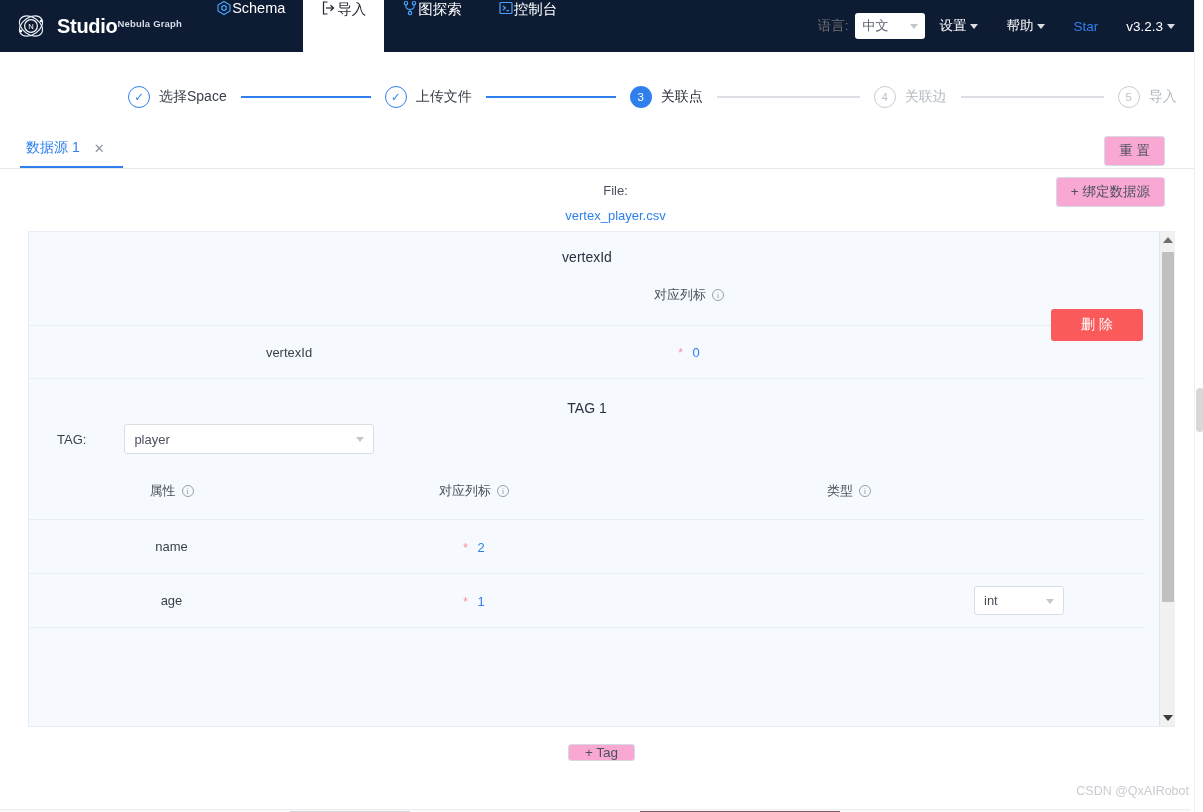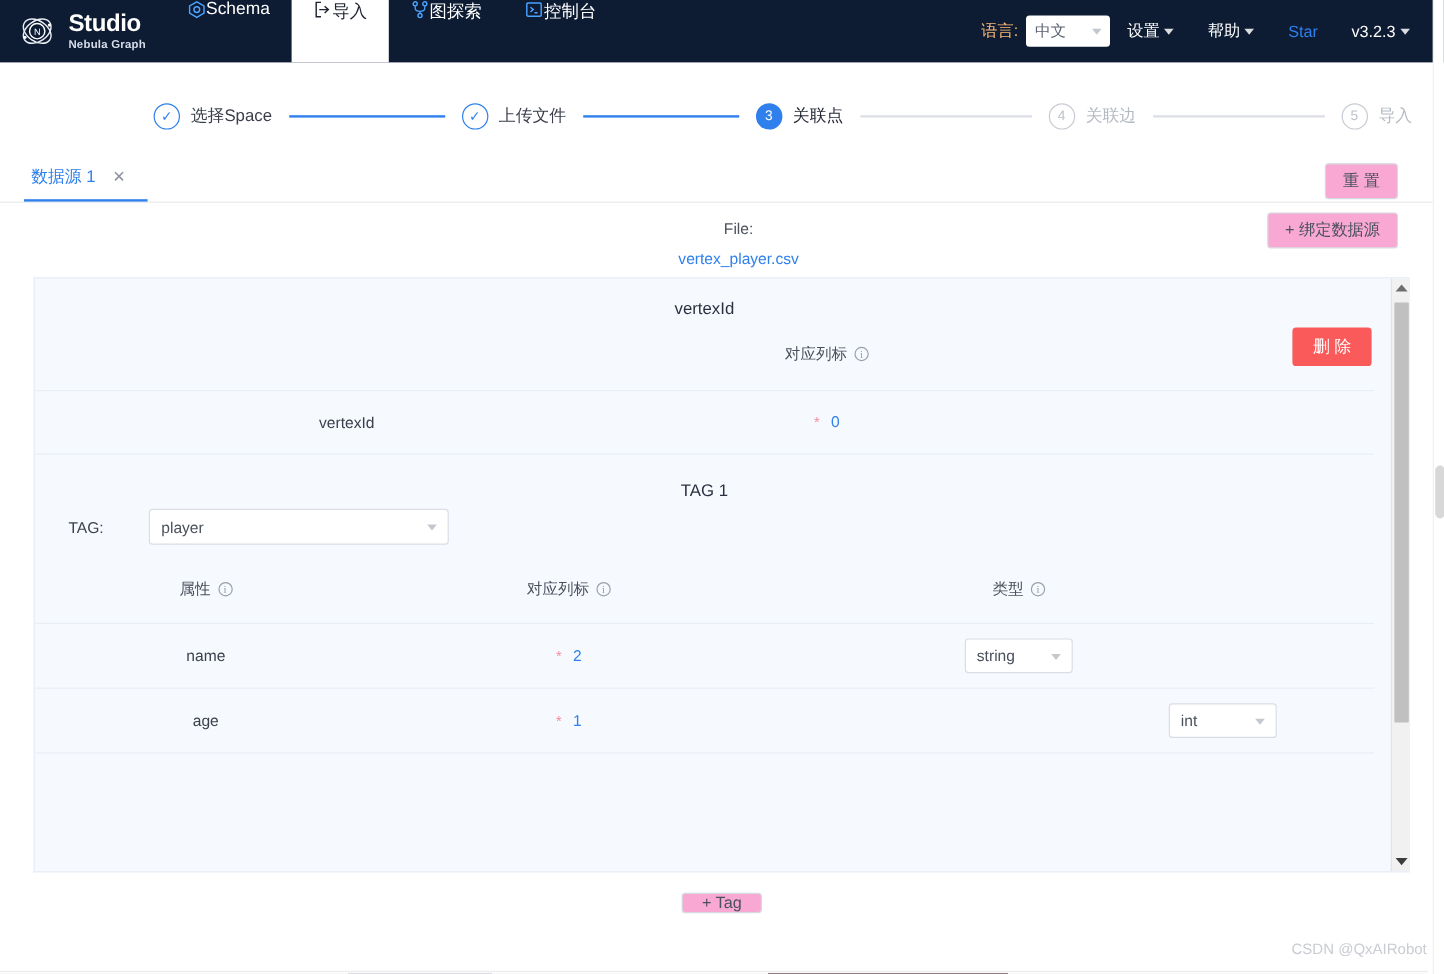--- a/index.html
+++ b/index.html
@@ -18,21 +18,21 @@
     display: flex;
     align-items: stretch;
     position: relative;
   }
   .logo-wrap {
     display: flex; align-items: center;
     padding: 0 16px 0 14px;
     gap: 9px;
   }
   .logo-mark { width: 34px; height: 34px; flex: none; }
-  .logo-text { display: flex; flex-direction: column; line-height: 1; }
+  .logo-text { display: flex; flex-direction: row; line-height: 1; }
   .logo-title {
     color: #ffffff; font-size: 20px; font-weight: bold;
     letter-spacing: -0.3px;
   }
   .logo-sub {
     color: #d6dde8; font-size: 9.5px; font-weight: bold;
     letter-spacing: 0.2px; margin-top: 3px;
   }
   .nav {
     display: flex; align-items: stretch;
@@ -49,21 +49,21 @@
     color: #1f2430;
   }
   .nav-icon { width: 16px; height: 16px; display: block; }
 
   .header-right {
     margin-left: auto;
     display: flex; align-items: center;
     gap: 0px;
     padding-right: 14px;
   }
-  .lang-label { color: #fdba74; font-size: 13.5px; margin-right: 7px; }
+  .lang-label { color: #737373; font-size: 13.5px; margin-right: 7px; }
   .lang-select {
     width: 70px; height: 26px;
     background: #ffffff; border-radius: 3px;
     display: flex; align-items: center; justify-content: space-between;
     padding: 0 7px;
     font-size: 13px; color: #5a6170;
     cursor: pointer;
   }
   .hdr-link {
     color: #ffffff; font-size: 13.5px;
@@ -128,21 +128,21 @@
   .btn-outline {
     border: 1px solid #d6dae0; background: #f9a8d4; color: #4a505c;
     padding: 5px 14px;
   }
   .btn-primary {
     background: #2f89fc; color: #fff; border: 1px solid #2f89fc;
     padding: 6px 20px;
   }
   .btn-danger {
     background: #fb5a5a; color: #fff; border: none;
-    padding: 7px 17px; font-size: 14px; border-radius: 3px;
+    padding: 7px 30px; font-size: 14px; border-radius: 3px; margin-top: 36px;
   }
 
   
   .tabs-row {
     margin-top: 10px;
     padding-left: 20px;
     border-bottom: 1px solid #e8eaee;
     height: 36px;
     display: flex; align-items: flex-end;
   }
@@ -504,26 +504,20 @@
         <span class="info-ic">i</span>
       </div>
     </div>
 
     <div class="prop-row">
       <div class="cell" style="width:285px">name</div>
       <div style="width:320px; text-align:center">
         <span class="req">*</span>
         <span class="idx">2</span>
       </div>
-      <div style="width:430px; display:flex; justify-content:center">
-        <div class="select select-type">
-          <span>string</span>
-          <i class="caret"></i>
-        </div>
-      </div>
     </div>
 
     <div class="prop-row">
       <div class="cell" style="width:285px">age</div>
       <div style="width:320px; text-align:center">
         <span class="req">*</span>
         <span class="idx">1</span>
       </div>
       <div style="width:430px; display:flex; justify-content:flex-end">
         <div class="select select-type">

